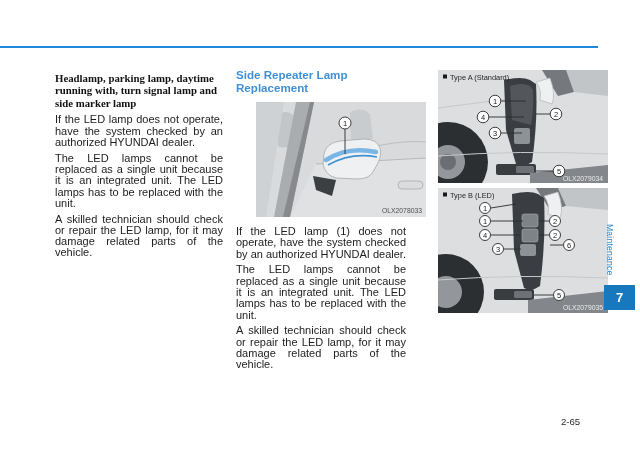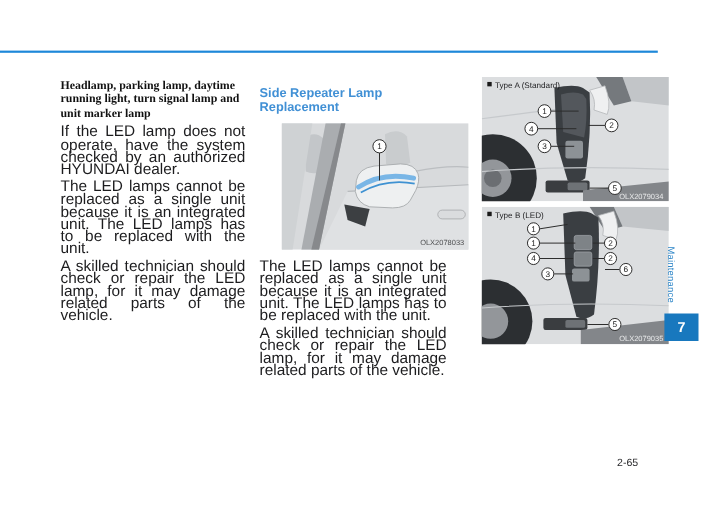--- a/index.html
+++ b/index.html
@@ -2,25 +2,25 @@
 <html><head>
 <meta charset="utf-8">
 <style>
   * { margin:0; padding:0; box-sizing:border-box; }
   html,body { width:640px; height:460px; }
   body { background:#ffffff; font-family:"Liberation Sans",sans-serif; }
   .page { position:relative; width:640px; height:460px; background:#fff; overflow:hidden; }
   .top-rule { position:absolute; top:46px; left:0; width:598px; height:2px; background:#1e88d9; }
   .col { position:absolute; }
   .col1 { left:55px; top:72px; width:168px; }
-  .col2 { left:236px; top:78px; width:170px; }
+  .col2 { left:236px; top:68px; width:170px; }
   .col3 { left:418px; top:70px; width:172px; }
   .h-serif { font-family:"Liberation Serif",serif; font-weight:bold; font-size:10.8px; line-height:12.4px; color:#111; margin-bottom:5px; }
   .h-blue { font-weight:bold; font-size:11.6px; line-height:13px; color:#4190d5; margin-bottom:8px; }
-  .body-p { font-size:14px; line-height:11.3px; color:#1c1c1e; text-align:justify; margin-bottom:4.5px; }
+  .body-p { font-size:11px; line-height:11.3px; color:#1c1c1e; text-align:justify; margin-bottom:4.5px; }
   figure { margin:0 0 9px 0; display:block;padding-left:20px; }
   .figA { margin-bottom:5px; }
   svg { display:block; }
   svg text { font-family:"Liberation Sans",sans-serif; }
   .co { font-size:7.5px; fill:#1a1a1a; text-anchor:middle; }
   .code { font-size:6.8px; fill:#4e4f51; text-anchor:end; }
   .code-light { font-size:6.8px; fill:#e9eaeb; text-anchor:end; }
   .fig-label { font-size:7.4px; fill:#1e1e20; }
   .callout-line { stroke:#2b2b2b; stroke-width:0.9; }
   .callout-circle { fill:#fff; stroke:#2b2b2b; stroke-width:0.9; }
@@ -29,21 +29,21 @@
   .page-num { position:absolute; left:561px; top:416px; font-size:9.6px; color:#2a2a2c; }
 </style>
 </head>
 <body>
 
 <div class="page">
 
   <div class="top-rule"></div>
 
   <div class="col col1">
-    <h3 class="h-serif">Headlamp, parking lamp, daytime running light, turn signal lamp and unit marker lamp</h3>
+    <h3 class="h-serif">Headlamp, parking lamp, daytime running with, turn signal lamp and side marker lamp</h3>
     <p class="body-p">If the LED lamp does not operate, have the system checked by an authorized HYUNDAI dealer.</p>
     <p class="body-p">The LED lamps cannot be replaced as a single unit because it is an integrated unit. The LED lamps has to be replaced with the unit.</p>
     <p class="body-p">A skilled technician should check or repair the LED lamp, for it may damage related parts of the vehicle.</p>
   </div>
 
   <div class="col col2">
     <h3 class="h-blue">Side Repeater Lamp Replacement</h3>
 
     <figure>
       <svg width="170" height="115" viewBox="0 0 170 115">
@@ -67,20 +67,21 @@
         <rect x="142" y="79" width="25" height="8" rx="4" fill="#dadcde" stroke="#a2a5a8" stroke-width="0.7"></rect>
         <g>
           <line x1="89" y1="27" x2="89" y2="52" class="callout-line"></line>
           <circle cx="89" cy="21" r="6" class="callout-circle"></circle>
           <text x="89" y="23.8" class="co">1</text>
         </g>
         <text x="166" y="111" class="code">OLX2078033</text>
       </svg>
     </figure>
 
+    <p class="body-p">If the LED lamp (1) does not operate, have the system checked by an authorized HYUNDAI dealer.</p>
     <p class="body-p">The LED lamps cannot be replaced as a single unit because it is an integrated unit. The LED lamps has to be replaced with the unit.</p>
     <p class="body-p">A skilled technician should check or repair the LED lamp, for it may damage related parts of the vehicle.</p>
   </div>
 
   <div class="col col3">
 
     <figure class="figA">
       <svg width="170" height="113" viewBox="0 0 170 113">
         <rect width="170" height="113" fill="#dcdee0"></rect>
         <polygon points="128,0 170,0 170,26 136,22" fill="#c2c5c8"></polygon>

